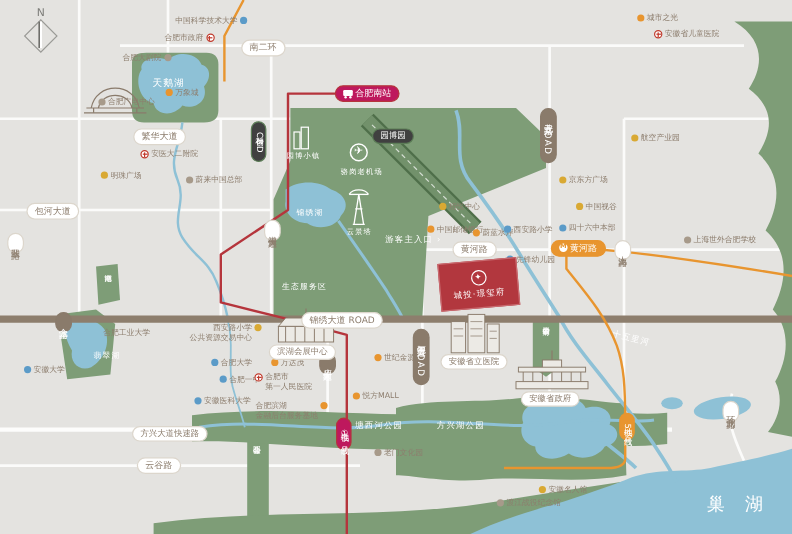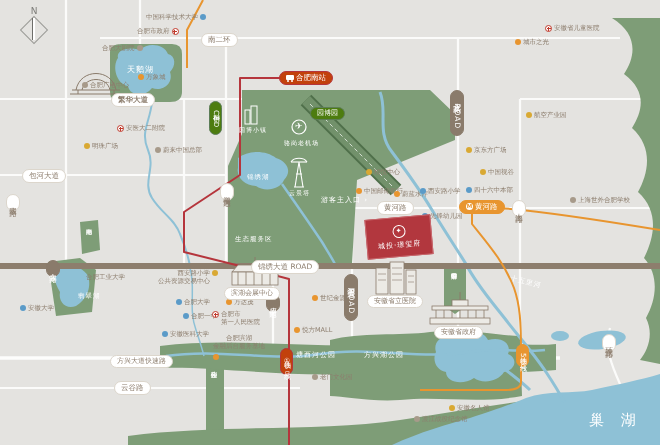--- a/index.html
+++ b/index.html
@@ -7,22 +7,22 @@
        font-family:"DejaVu Sans","Liberation Sans",sans-serif;background:#e4e3e0;}
   #base{position:absolute;left:0;top:0;}
   .glabel{position:absolute;color:#fff;font-size:7px;letter-spacing:1px;white-space:nowrap;z-index:3;}
   .glabel.v{writing-mode:vertical-rl;text-orientation:upright;letter-spacing:0;}
   .park-title{position:absolute;color:#fff;font-size:14px;font-weight:bold;letter-spacing:3px;white-space:nowrap;z-index:3;}
   .big-lake{position:absolute;color:#fff;font-size:15px;letter-spacing:6px;white-space:nowrap;z-index:3;}
   .pill{position:absolute;background:#fff;color:#8d7e6e;border:1px solid #dcd6cc;border-radius:8px;
         font-size:7.5px;line-height:1;padding:2px 6px;white-space:nowrap;text-align:center;z-index:4;}
   .pill.v{writing-mode:vertical-rl;text-orientation:mixed;padding:6px 2px;letter-spacing:1px;}
   .pill.brown{background:#8a7b6b;color:#fff;border-color:#8a7b6b;}
-  .pill.green{background:#4d7c0f;color:#fff;border-color:#5c7d57;}
-  .pill.red{background:#c2410c;color:#fff;border-color:#b5353c;display:flex;align-items:center;gap:2px;}
+  .pill.green{background:#404040;color:#fff;border-color:#5c7d57;}
+  .pill.red{background:#be185d;color:#fff;border-color:#b5353c;display:flex;align-items:center;gap:2px;}
   .pill.orangebg{background:#e8952f;color:#fff;border-color:#e8952f;display:flex;align-items:center;gap:2px;}
   .poi{position:absolute;display:flex;align-items:flex-start;gap:2px;font-size:6.5px;color:#8d7e6e;
        line-height:1.3;white-space:nowrap;z-index:3;}
   .poi .l2{display:block;}
   .ico{width:6px;height:6px;border-radius:50%;flex:0 0 auto;margin-top:1px;}
   .ico.blue{background:#5b9bc8;}.ico.orange{background:#e8952f;}
   .ico.yellow{background:#d9a933;}.ico.gray{background:#a79a8a;}
   .ico.cross{width:7px;height:7px;border:1px solid #c0392b;border-radius:50%;box-sizing:border-box;
        background:linear-gradient(#c0392b,#c0392b) center/4px 1.2px no-repeat,
                   linear-gradient(#c0392b,#c0392b) center/1.2px 4px no-repeat,#fff;}
@@ -174,21 +174,21 @@
   <div class="glabel" style="left:54px;top:292px;font-size:6.5px;padding-left:24px;">翡翠湖</div>
   <div class="glabel v" style="left:84px;top:224px;font-size:6px;">南艳湖</div>
   <div class="glabel" style="left:510px;top:277px;transform:rotate(14deg);">十五里河</div>
   <div class="big-lake" style="left:589px;top:411px;">巢 湖</div>
   <div class="glabel" style="left:296px;top:350px;">塘西河公园</div>
   <div class="glabel" style="left:364px;top:350px;">方兴湖公园</div>
   <div class="glabel v" style="left:209px;top:366px;font-size:6.5px;">金斗公园</div>
   <div class="glabel v" style="left:449px;top:268px;font-size:6px;">省府中轴公园</div>
 
   <div class="pill" style="left:201px;top:33px;">南二环</div>
-  <div class="pill" style="left:111px;top:93px;font-weight:bold;">繁华大道</div>
+  <div class="pill" style="left:111px;top:107px;">繁华大道</div>
   <div class="pill" style="left:22px;top:169px;">包河大道</div>
   <div class="pill" style="left:377px;top:201px;">黄河路</div>
   <div class="pill" style="left:251px;top:260px;">锦绣大道 ROAD</div>
   <div class="pill" style="left:110px;top:355px;font-size:7px;">方兴大道快速路</div>
   <div class="pill" style="left:114px;top:381px;">云谷路</div>
   <div class="pill v" style="left:6px;top:194px;">翡翠路</div>
   <div class="pill v brown" style="left:46px;top:260px;">金寨路</div>
   <div class="pill v" style="left:220px;top:183px;">徽州大道</div>
   <div class="pill v brown" style="left:266px;top:294px;">庐州大道</div>
   <div class="pill v brown" style="left:344px;top:274px;">包河大道 ROAD</div>
@@ -300,41 +300,41 @@
       <span class="txt"><span>中国视谷</span></span>
     </div>
   <div class="poi" style="left:466px;top:146px;">
       <span class="ico yellow"></span>
       <span class="txt"><span>京东方广场</span></span>
     </div>
   <div class="poi" style="left:526px;top:111px;">
       <span class="ico yellow"></span>
       <span class="txt"><span>航空产业园</span></span>
     </div>
-  <div class="poi" style="left:515px;top:11px;margin-top:27px;">
+  <div class="poi" style="left:531px;top:11px;">
       <span class="ico orange"></span>
       <span class="txt"><span>城市之光</span></span>
     </div>
   <div class="poi" style="left:545px;top:24px;">
       <span class="ico cross"></span>
       <span class="txt"><span>安徽省儿童医院</span></span>
     </div>
   <div class="poi" style="left:570px;top:196px;">
       <span class="ico gray"></span>
       <span class="txt"><span>上海世外合肥学校</span></span>
     </div>
   <div class="poi" style="left:226px;top:298px;">
       <span class="ico orange"></span>
       <span class="txt"><span>万达茂</span></span>
     </div>
   <div class="poi" style="left:212px;top:310px;">
       <span class="ico cross"></span>
       <span class="txt"><span>合肥市</span><span class="l2">第一人民医院</span></span>
     </div>
-  <div class="poi" style="left:213px;top:334px;text-align:center;flex-direction:column;">
+  <div class="poi" style="left:213px;top:334px;text-align:left;">
       <span class="txt"><span>合肥滨湖</span><span class="l2">金融后台服务基地</span></span>
       <span class="ico orange"></span>
     </div>
   <div class="poi" style="left:312px;top:294px;">
       <span class="ico orange"></span>
       <span class="txt"><span>世纪金源</span></span>
     </div>
   <div class="poi" style="left:294px;top:326px;">
       <span class="ico orange"></span>
       <span class="txt"><span>悦方MALL</span></span>

